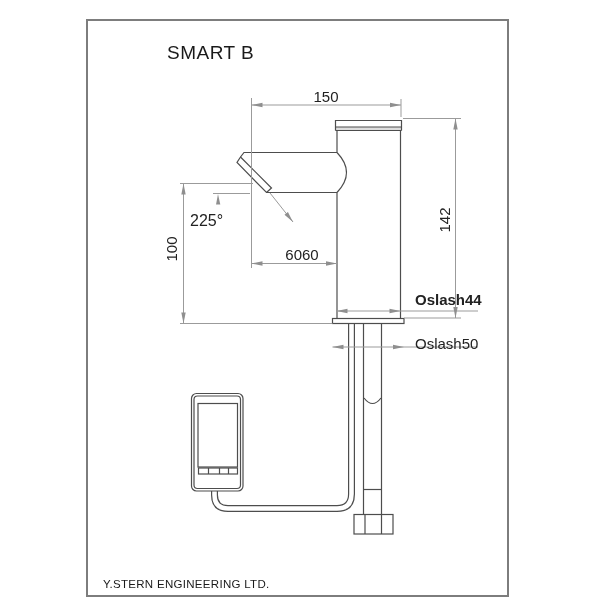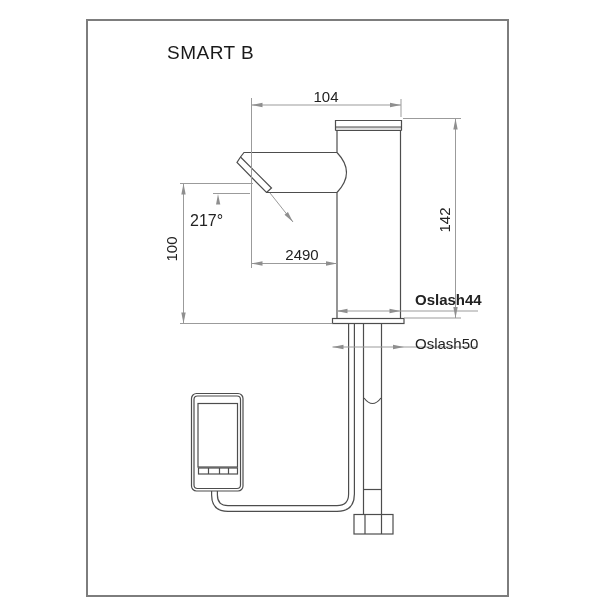--- a/index.html
+++ b/index.html
@@ -121,22 +121,23 @@
       <polygon points="400.5,311 389.5,308.8 389.5,313.2"></polygon>
       <polygon points="332.5,347 343.5,344.8 343.5,349.2"></polygon>
       <polygon points="404,347 393,344.8 393,349.2"></polygon>
       <polygon points="218,194 216,204.5 220.3,204.5"></polygon>
       <polygon points="293,222 284.5,214.8 287.9,212"></polygon>
     </g>
   </svg>
 
   <div class="title">SMART B</div>
 
-  <div class="dim dim-104">104</div>
-  <div class="dim dim-6060">2490</div>
-  <div class="dim dim-135">217°</div>
+  <div class="dim dim-104">150</div>
+  <div class="dim dim-6060">6060</div>
+  <div class="dim dim-135">225°</div>
   <div class="dim dim-100">100</div>
   <div class="dim dim-142">142</div>
   <div class="dim dim-o44">Oslash44</div>
   <div class="dim dim-o50">Oslash50</div>
 
+  <div class="footer">Y.STERN ENGINEERING LTD.</div>
 
 </div>
 
 </body></html>

